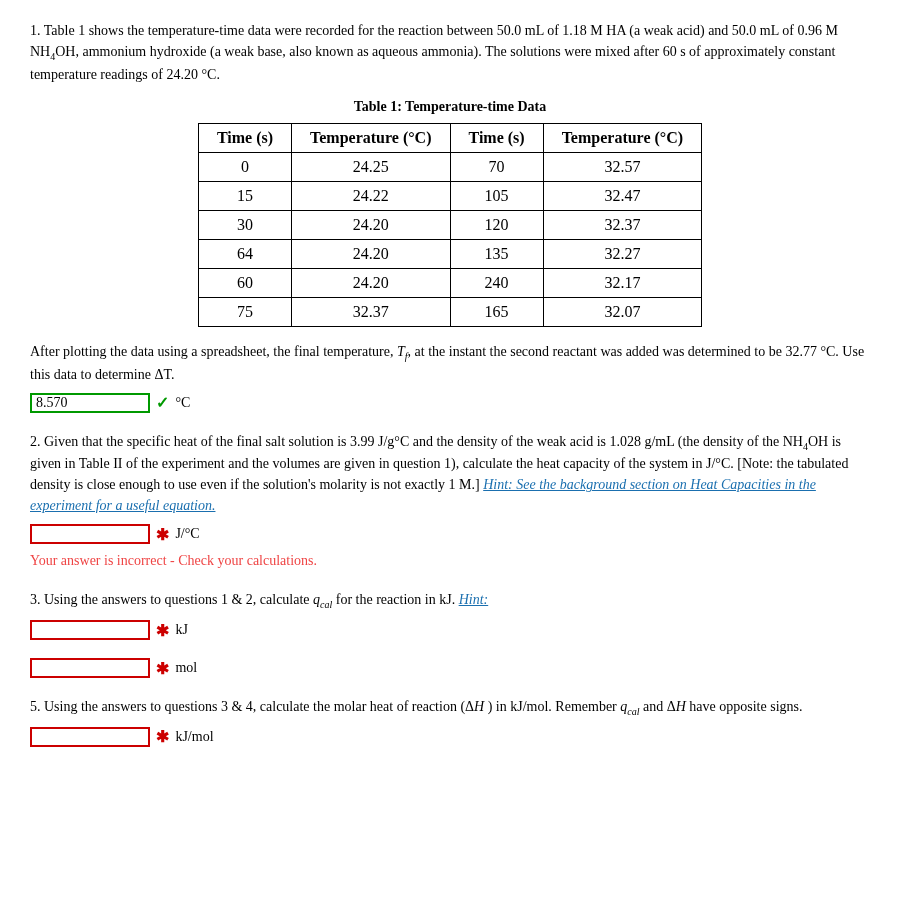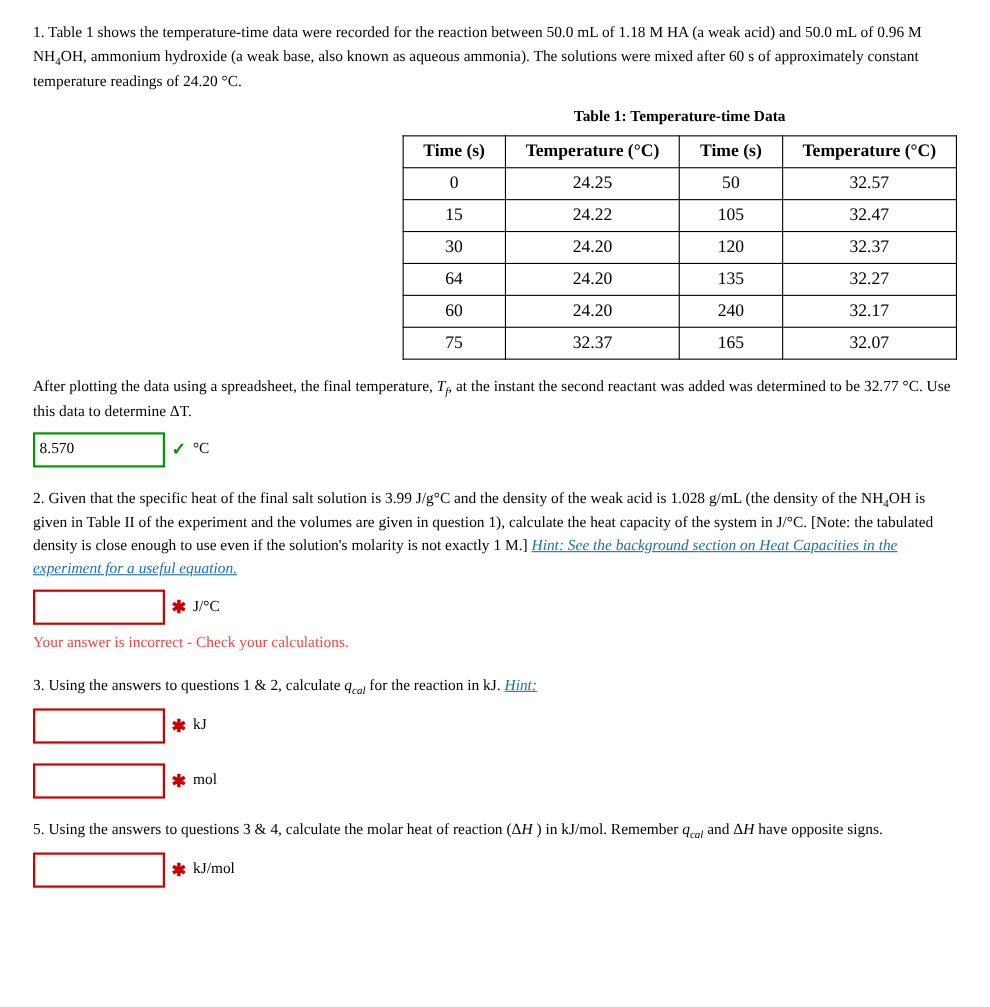--- a/index.html
+++ b/index.html
@@ -13,21 +13,21 @@
     }
     .question-block {
       margin-bottom: 18px;
     }
     p {
       line-height: 1.5;
       margin-bottom: 8px;
     }
     .table-container {
       display: flex;
-      justify-content: flex-end;
+      justify-content: center;
       margin: 14px 0 14px 0;
     }
     .table-title {
       text-align: center;
       font-weight: bold;
       margin-bottom: 8px;
       font-size: 14px;
     }
     table.data-table {
       border-collapse: collapse;
@@ -45,21 +45,21 @@
     .answer-row {
       display: flex;
       align-items: center;
       gap: 6px;
       margin: 8px 0 6px 0;
     }
     .answer-input {
       border: 2px solid #c00;
       background: #fff;
       width: 120px;
-      height: 32px;
+      height: 20px;
       padding: 2px 4px;
       font-size: 14px;
       font-family: "Times New Roman", Times, serif;
       outline: none;
     }
     .answer-input.has-value {
       border: 2px solid #090;
       color: #000;
     }
     .check-icon {
@@ -107,21 +107,21 @@
             <th>Time (s)</th>
             <th>Temperature (°C)</th>
             <th>Time (s)</th>
             <th>Temperature (°C)</th>
           </tr>
         </thead>
         <tbody id="table-body">
         <tr>
               <td>0</td>
               <td>24.25</td>
-              <td>50</td>
+              <td>70</td>
               <td>32.57</td>
             </tr>
             <tr>
               <td>15</td>
               <td>24.22</td>
               <td>105</td>
               <td>32.47</td>
             </tr>
             <tr>
               <td>30</td>

